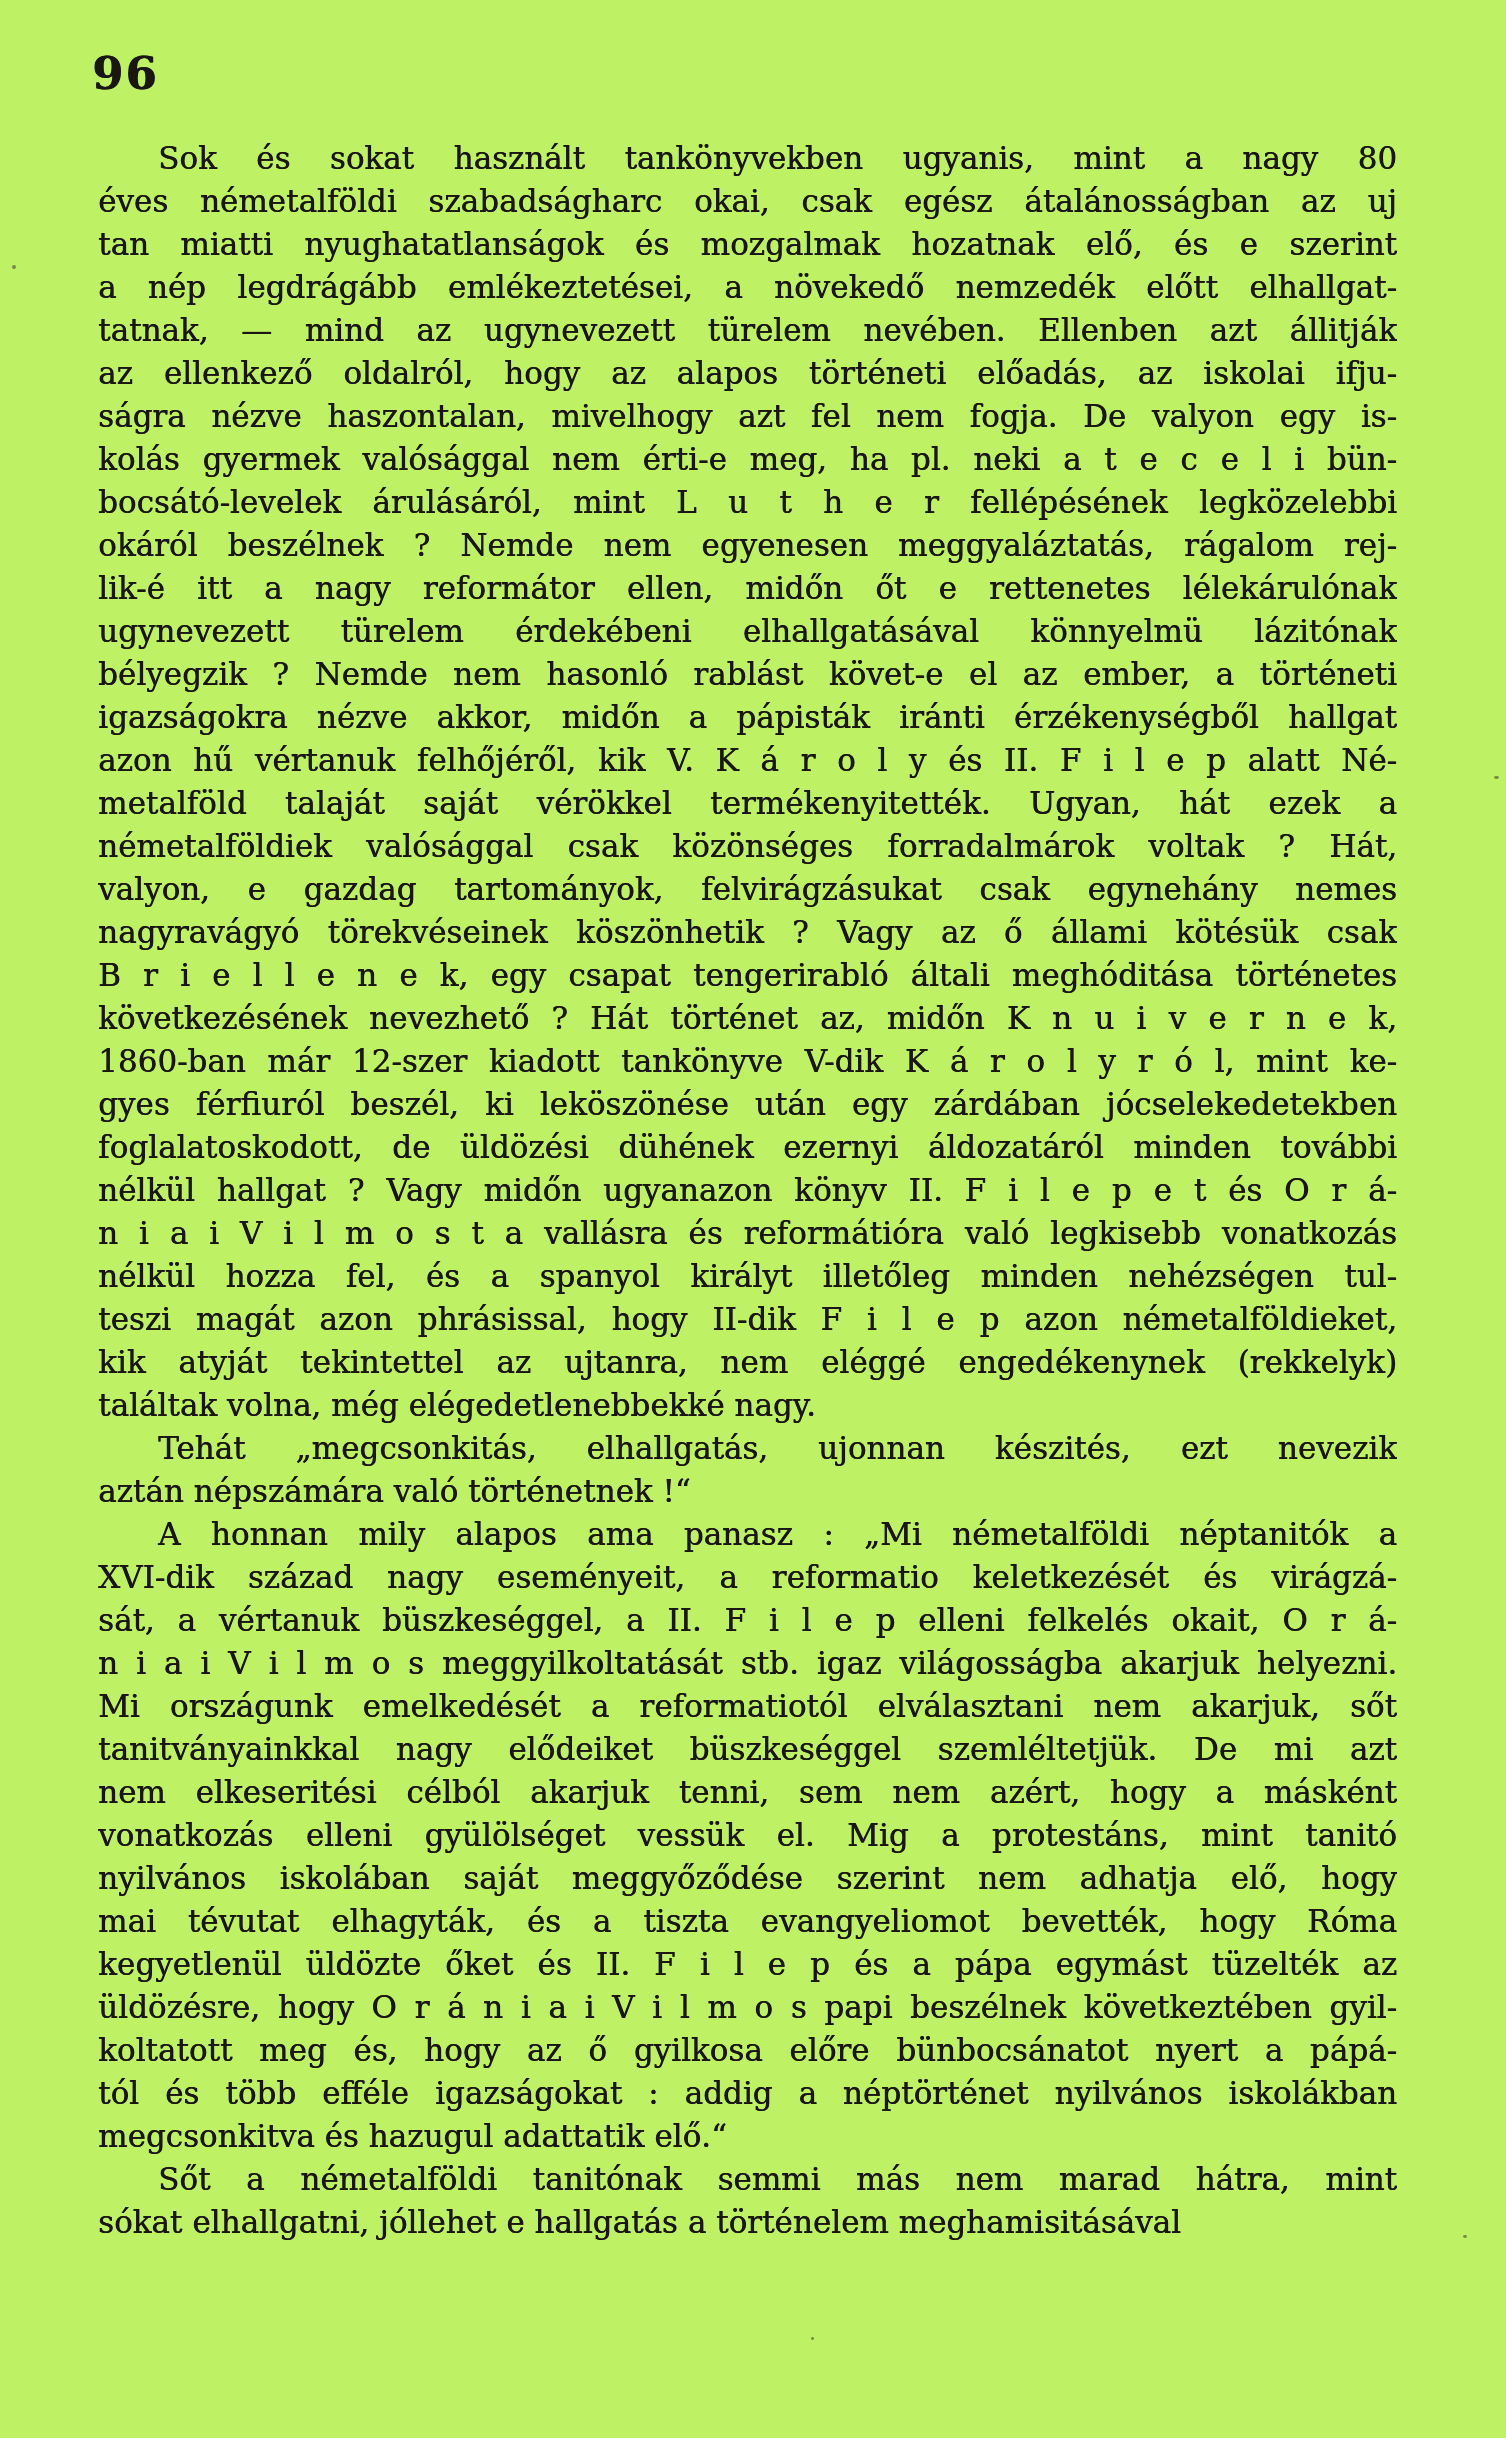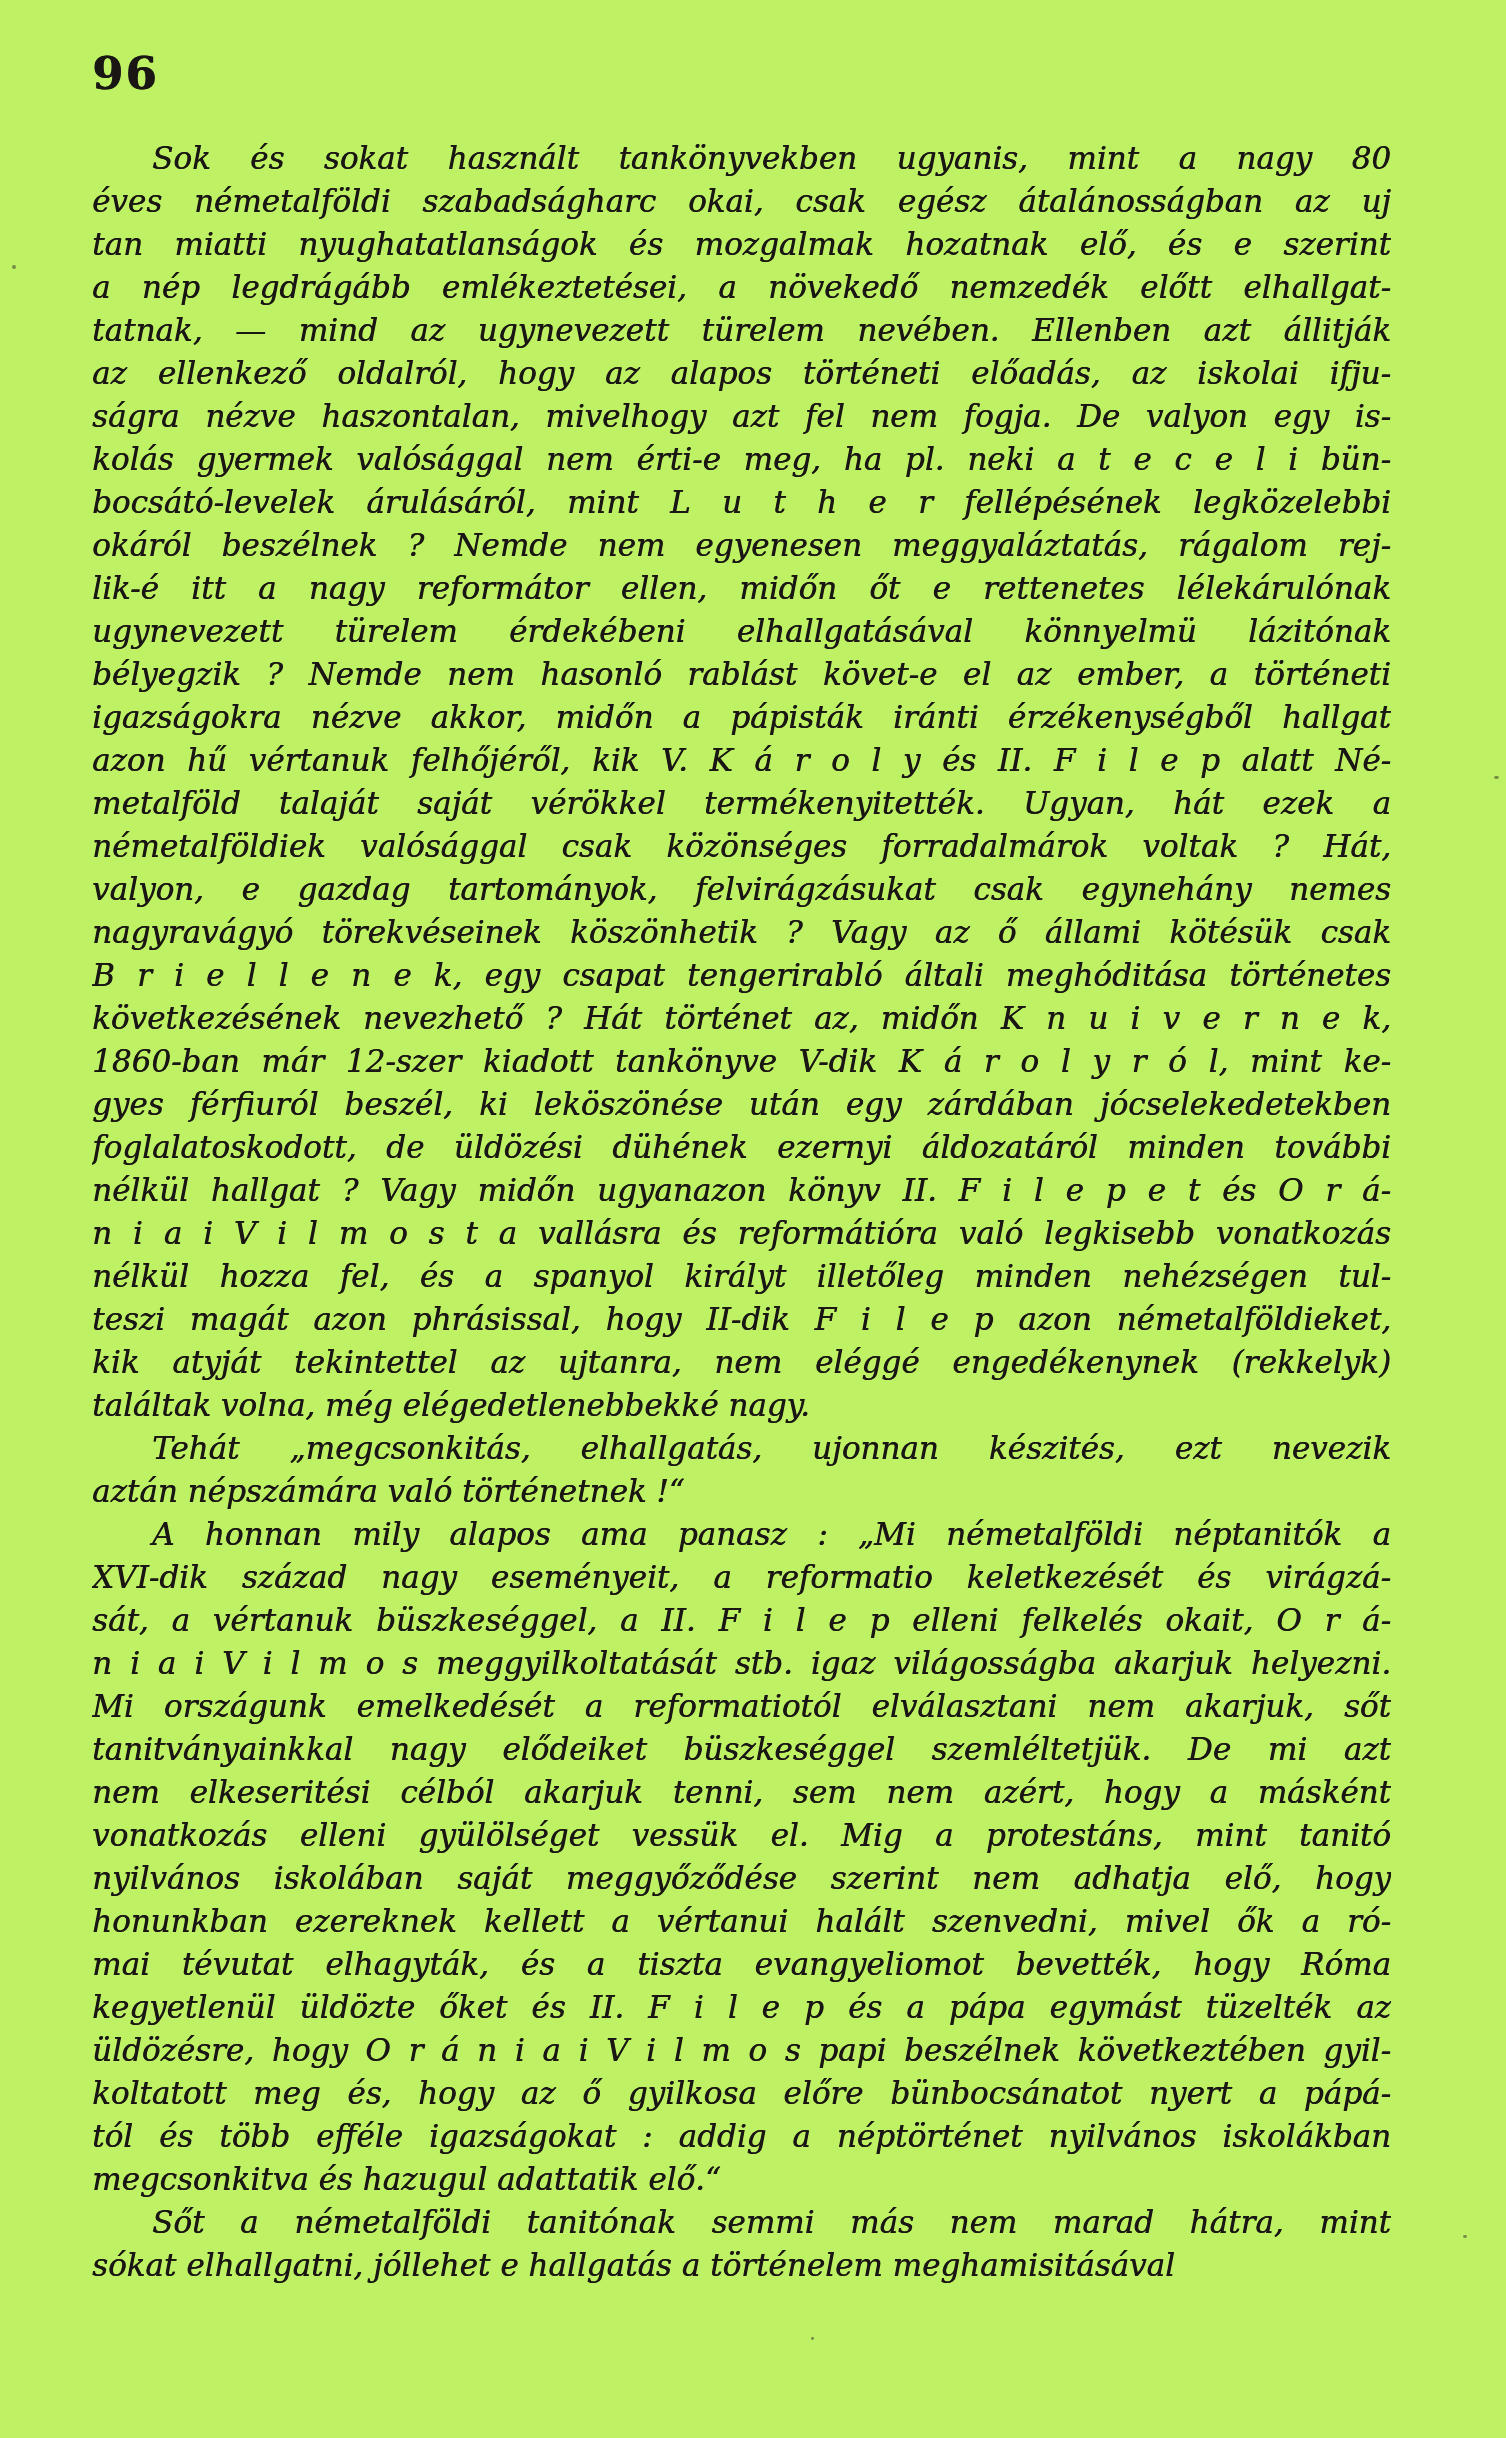--- a/index.html
+++ b/index.html
@@ -16,24 +16,23 @@
     position: absolute;
     left: 92px;
     top: 47px;
     font-size: 45px;
     font-weight: bold;
     letter-spacing: 2px;
     text-shadow: 0.6px 0 0 currentColor;
   }
   .text-block {
     position: absolute;
-    left: 92px;
+    left: 98px;
     top: 137px;
     width: 1299px;
-    font-style: italic;
   }
   .paragraph { margin: 0; padding: 0; }
   .line {
     font-size: 31px;
     line-height: 43px;
     height: 43px;
     overflow: hidden;
     text-align: justify;
     text-align-last: justify;
     white-space: normal;
@@ -94,21 +93,20 @@
       <div class="paragraph">
         <div class="line indent">A honnan mily alapos ama panasz : „Mi németalföldi néptanitók a</div>
         <div class="line">XVI-dik század nagy eseményeit, a reformatio keletkezését és virágzá-</div>
         <div class="line">sát, a vértanuk büszkeséggel, a II. F i l e p elleni felkelés okait, O r á-</div>
         <div class="line">n i a i V i l m o s meggyilkoltatását stb. igaz világosságba akarjuk helyezni.</div>
         <div class="line">Mi országunk emelkedését a reformatiotól elválasztani nem akarjuk, sőt</div>
         <div class="line">tanitványainkkal nagy elődeiket büszkeséggel szemléltetjük. De mi azt</div>
         <div class="line">nem elkeseritési célból akarjuk tenni, sem nem azért, hogy a másként</div>
         <div class="line">vonatkozás elleni gyülölséget vessük el. Mig a protestáns, mint tanitó</div>
         <div class="line">nyilvános iskolában saját meggyőződése szerint nem adhatja elő, hogy</div>
-        <div class="line">honunkban ezereknek kellett a vértanui halált szenvedni, mivel ők a ró-</div>
         <div class="line">mai tévutat elhagyták, és a tiszta evangyeliomot bevették, hogy Róma</div>
         <div class="line">kegyetlenül üldözte őket és II. F i l e p és a pápa egymást tüzelték az</div>
         <div class="line">üldözésre, hogy O r á n i a i V i l m o s papi beszélnek következtében gyil-</div>
         <div class="line">koltatott meg és, hogy az ő gyilkosa előre bünbocsánatot nyert a pápá-</div>
         <div class="line">tól és több efféle igazságokat : addig a néptörténet nyilvános iskolákban</div>
         <div class="line para-end">megcsonkitva és hazugul adattatik elő.“</div>
       </div>
       <div class="paragraph">
         <div class="line indent">Sőt a németalföldi tanitónak semmi más nem marad hátra, mint</div>
         <div class="line para-end">sókat elhallgatni, jóllehet e hallgatás a történelem meghamisitásával</div>

